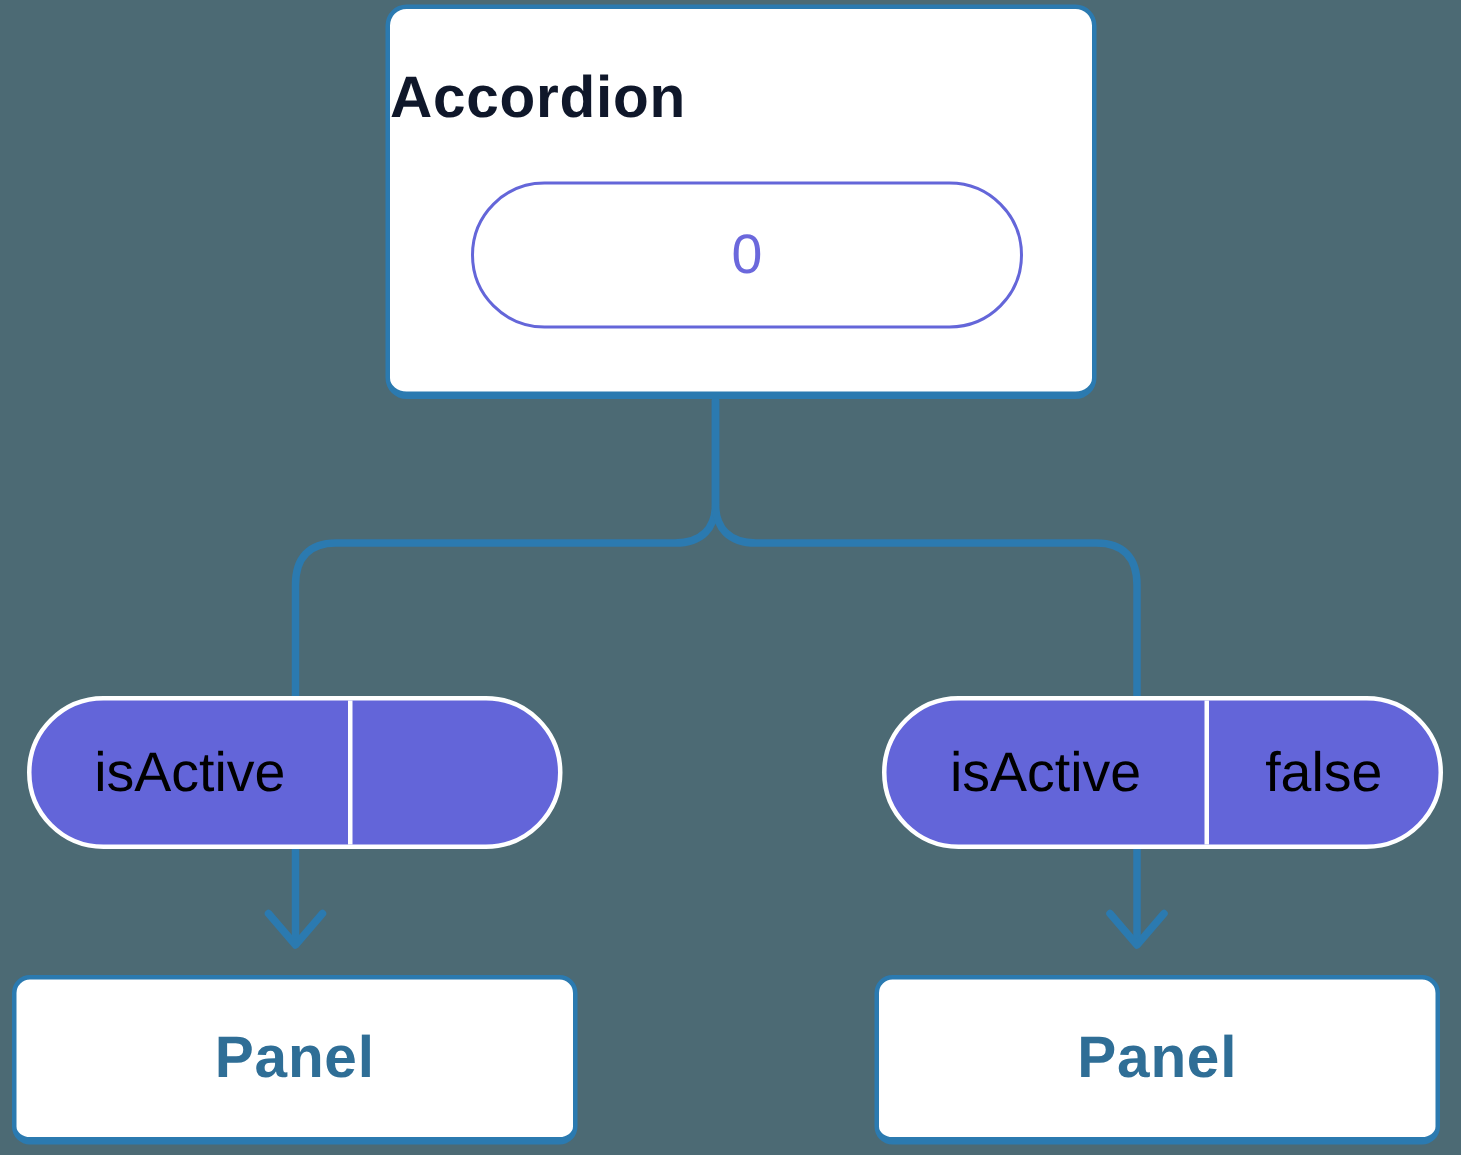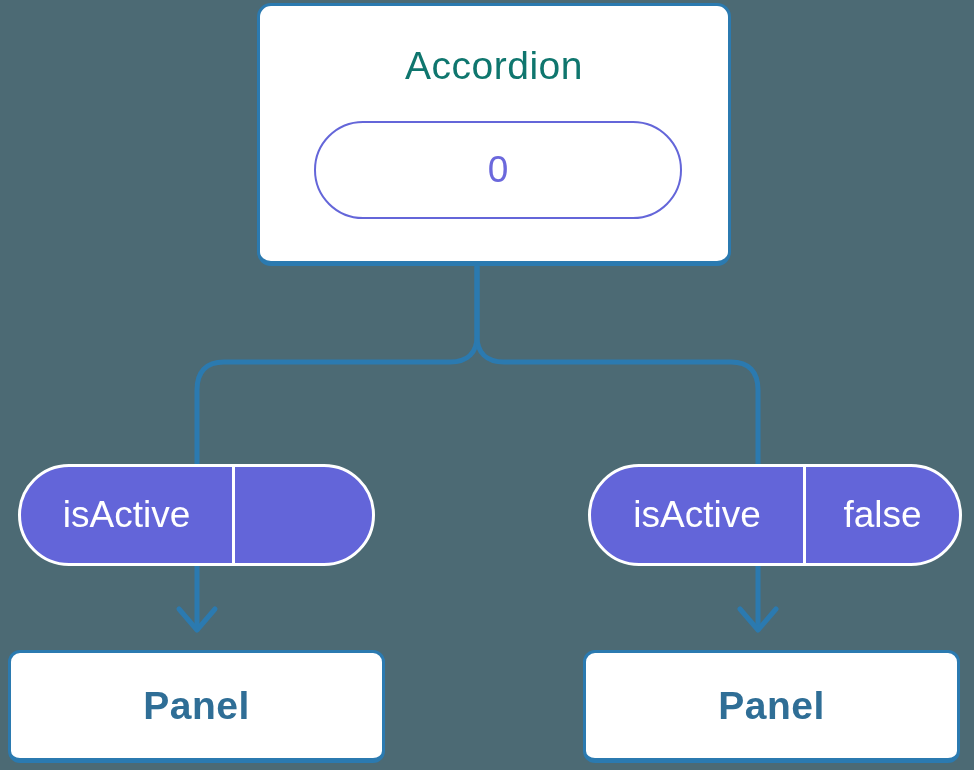--- a/index.html
+++ b/index.html
@@ -40,25 +40,25 @@
     left: 257px;
     top: 3px;
     width: 474px;
     height: 263px;
   }
   .card-title {
     position: absolute;
     left: 0;
     top: 38px;
     width: 100%;
-    text-align: center;
+    text-align: left;
     font-size: 39px;
-    font-weight: 400;
+    font-weight: 700;
     letter-spacing: 0.5px;
-    color: #0f766e;
+    color: #0f172a;
   }
   .pill {
     position: absolute;
     display: flex;
     align-items: stretch;
     box-sizing: border-box;
     font-size: 37px;
   }
   .pill .seg {
     display: flex;
@@ -80,21 +80,21 @@
     width: 277px;
     border-right: 2.5px solid #6466d9;
   }
   .outline-pill .seg-value {
     flex: 1;
   }
   .solid-pill {
     background: #6365d9;
     border: 3px solid #ffffff;
     border-radius: 52px;
-    color: #ffffff;
+    color: #000000;
   }
   .solid-pill .seg-name {
     border-right: 3px solid #ffffff;
   }
   .solid-pill .seg-value {
     flex: 1;
   }
   .pill-left {
     left: 18px;
     top: 464px;

